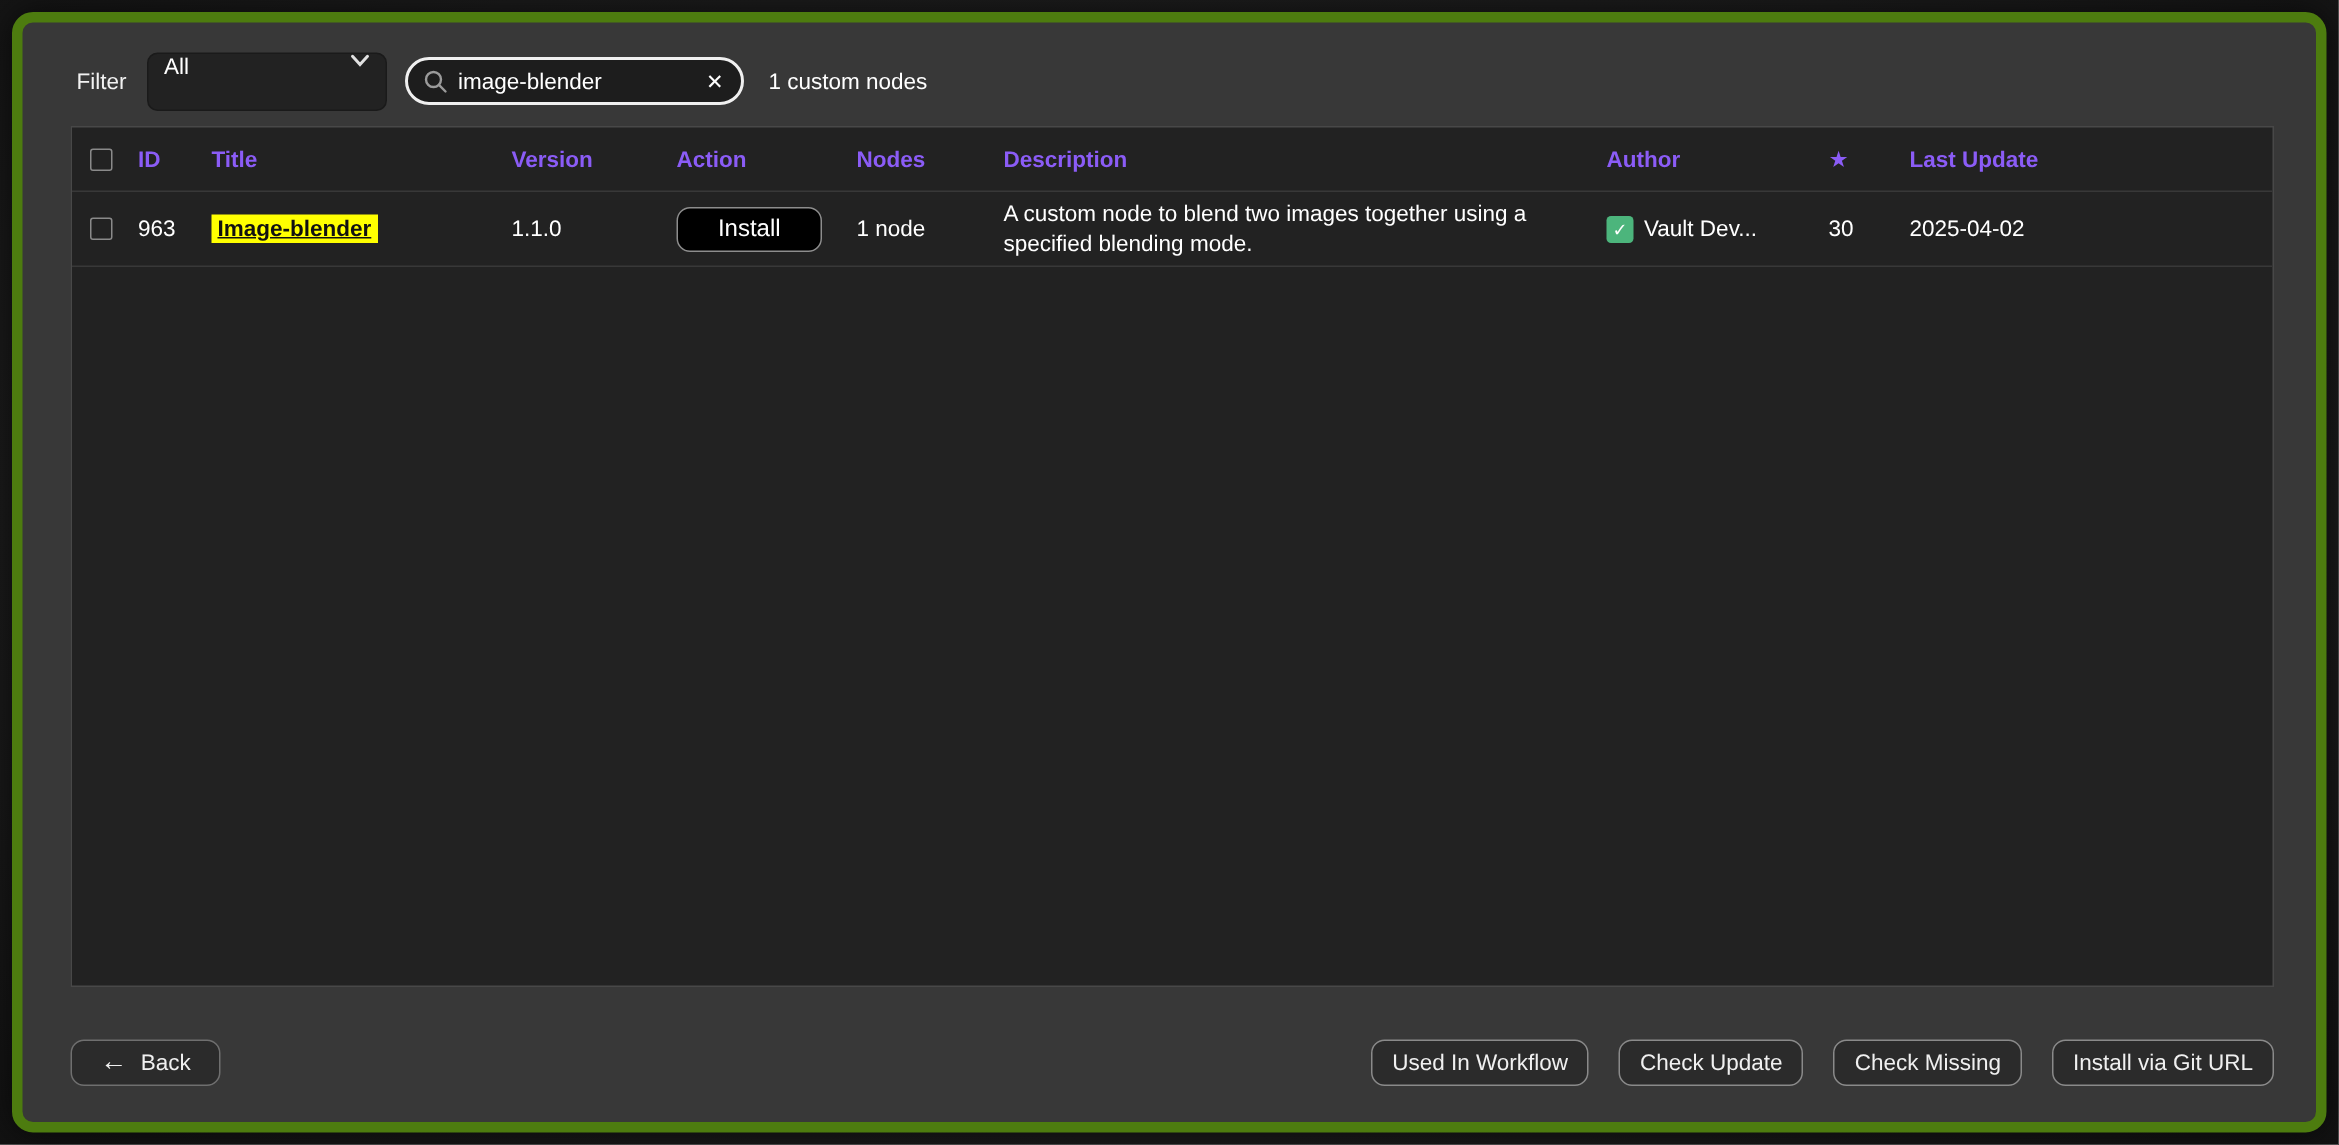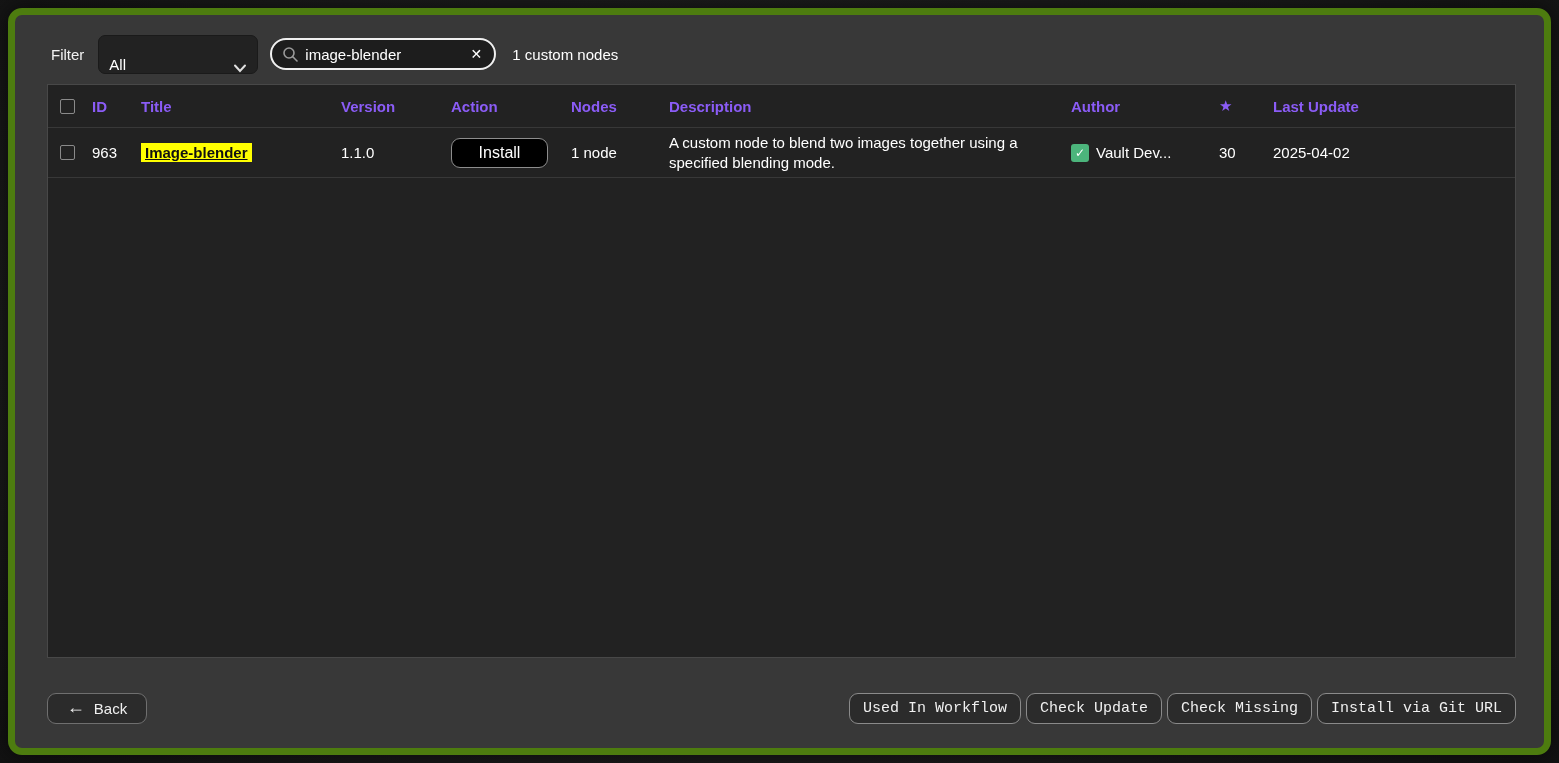--- a/index.html
+++ b/index.html
@@ -15,21 +15,21 @@
     box-shadow:0 0 22px rgba(0,0,0,.65);
     display:flex; flex-direction:column;
     padding:24px 28px 24px 32px;
   }
 
   
   .filter-bar { display:flex; align-items:center; height:30px; flex:0 0 auto; }
   .filter-label { font-size:15px; color:#f2f2f2; margin-left:4px; }
   .filter-select {
     margin-left:14px; width:160px; height:39px; background:#222; border:1px solid #1a1a1a;
-    border-radius:7px; display:flex; align-items:flex-end; padding:0 10px; cursor:pointer;
+    border-radius:7px; display:flex; align-items:flex-start; padding:0 10px; cursor:pointer;
     color:#fff; font-size:15px;
   }
   .filter-select .chev { margin-left:auto; display:flex; align-items:center; }
   .search-pill {
     margin-left:12px; width:226px; height:32px; background:#1d1d1d;
     border:2px solid #f0f0f0; border-radius:17px;
     display:flex; align-items:center; padding:0 10px;
   }
   .search-pill .mag { display:flex; align-items:center; margin-right:6px; }
   .search-pill input {
@@ -79,21 +79,21 @@
 
   
   .footer { margin-top:34px; height:32px; flex:0 0 auto; display:flex; align-items:center; }
   .btn {
     height:31px; background:#2b2b2b; border:1px solid #8a8a8a; border-radius:9px;
     color:#f0f0f0; font-size:15px; font-family:inherit; cursor:pointer;
     display:flex; align-items:center; justify-content:center; padding:0 13px;
   }
   .back-btn { border-color:#6f6f6f; width:100px; gap:9px; }
   .back-arrow { font-size:18px; line-height:1; position:relative; top:-1px; }
-  .footer-right { margin-left:auto; display:flex; gap:5px;font-family:Liberation Mono, monospace; }
+  .footer-right { margin-left:auto; display:flex; gap:20px; }
 </style>
 </head>
 <body>
 
 <div class="dialog">
 
   <div class="filter-bar">
     <span class="filter-label">Filter</span>
     <div class="filter-select">
       <span>All</span>

